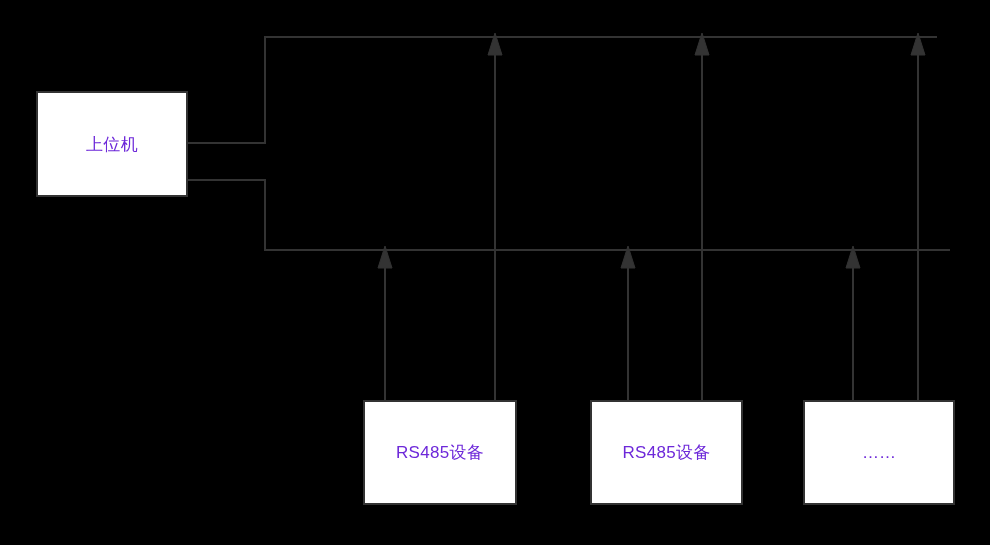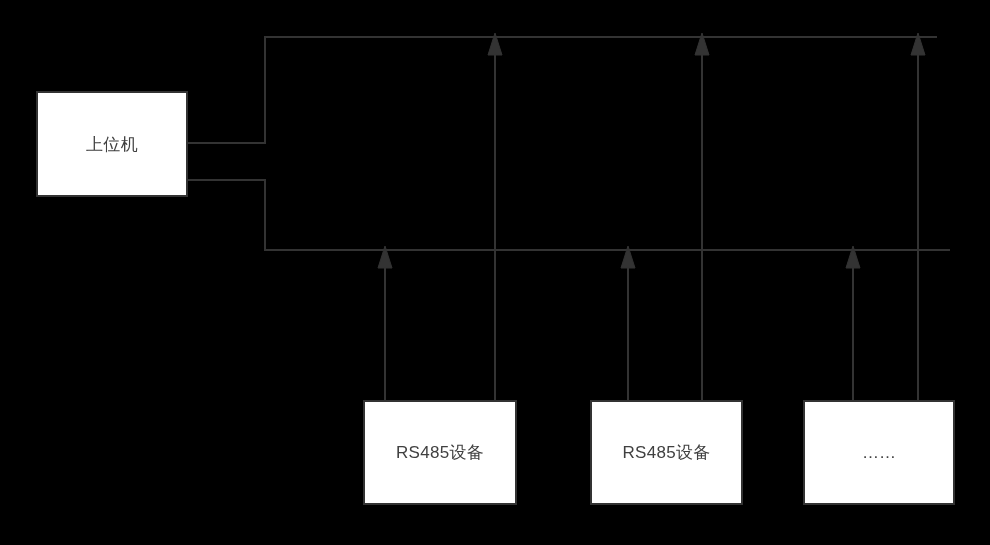--- a/index.html
+++ b/index.html
@@ -30,21 +30,21 @@
     position: absolute;
     box-sizing: border-box;
     background: #ffffff;
     border: 2px solid #333333;
     display: flex;
     align-items: center;
     justify-content: center;
     z-index: 2;
   }
   .node-label {
-    color: #404040;
+    color: #6d28d9;
     font-size: 17px;
     line-height: 1;
     letter-spacing: 0.3px;
     white-space: nowrap;
     user-select: none;
   }
   .node-label.ellipsis-label {
     font-size: 17px;
     letter-spacing: 0px;
   }

